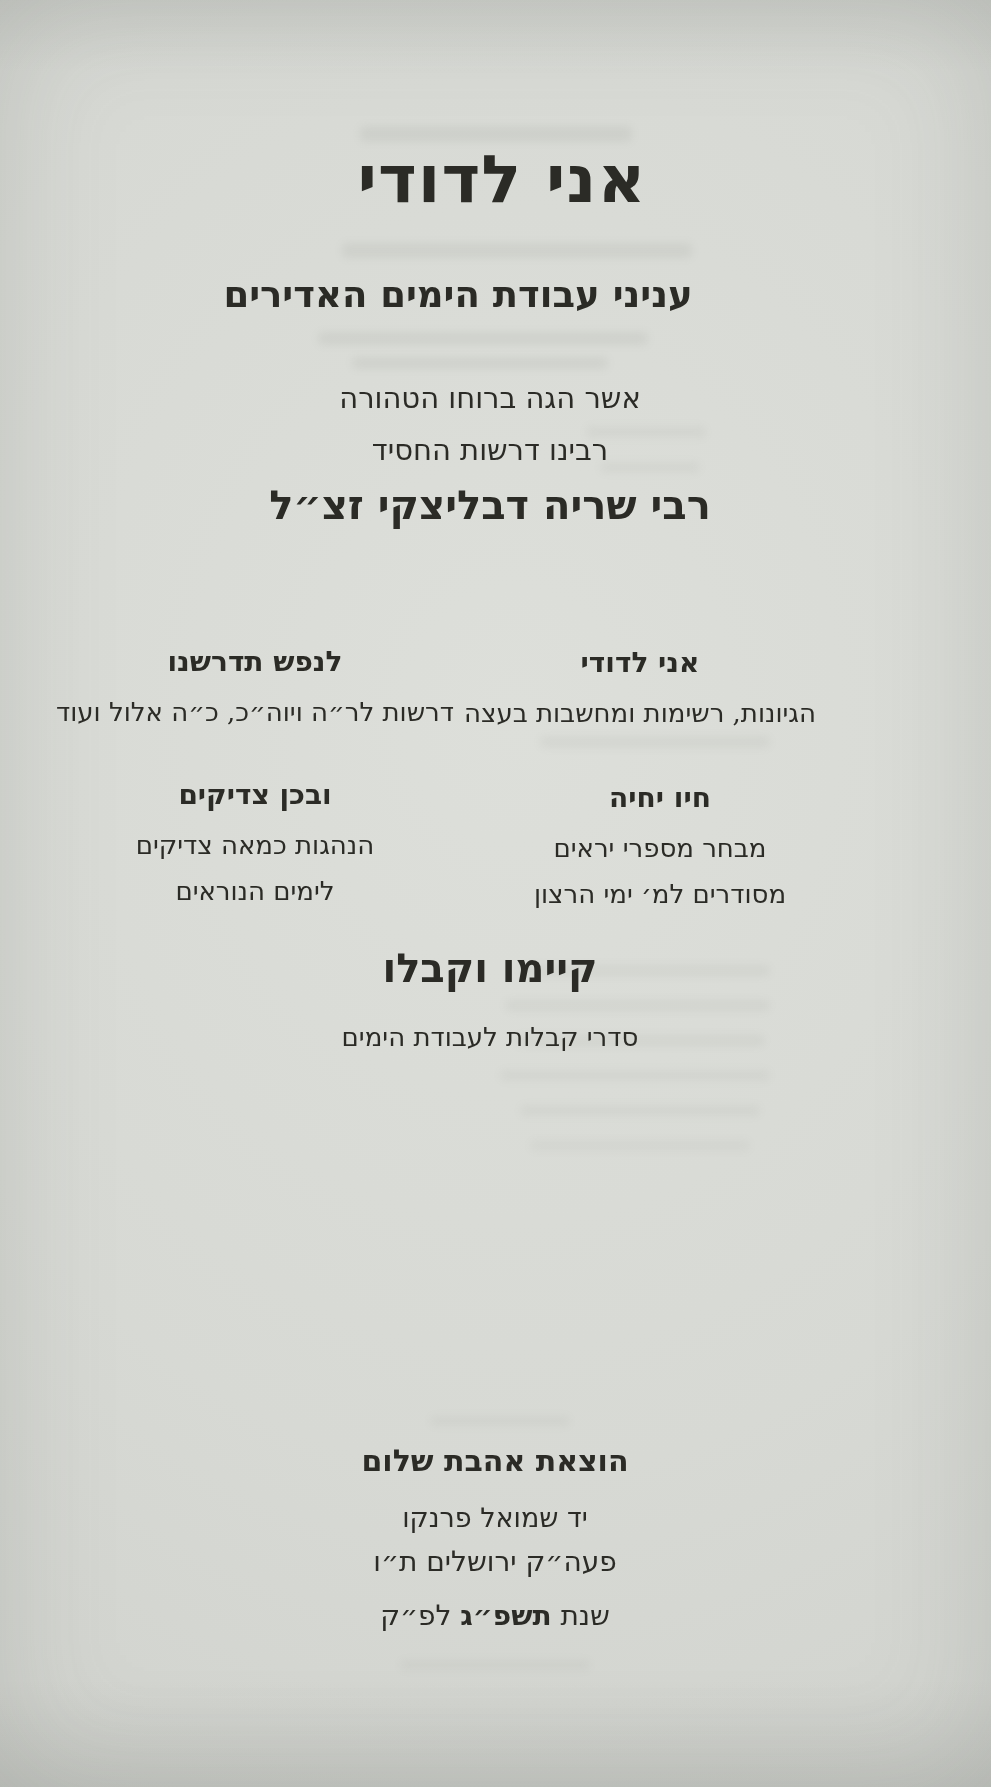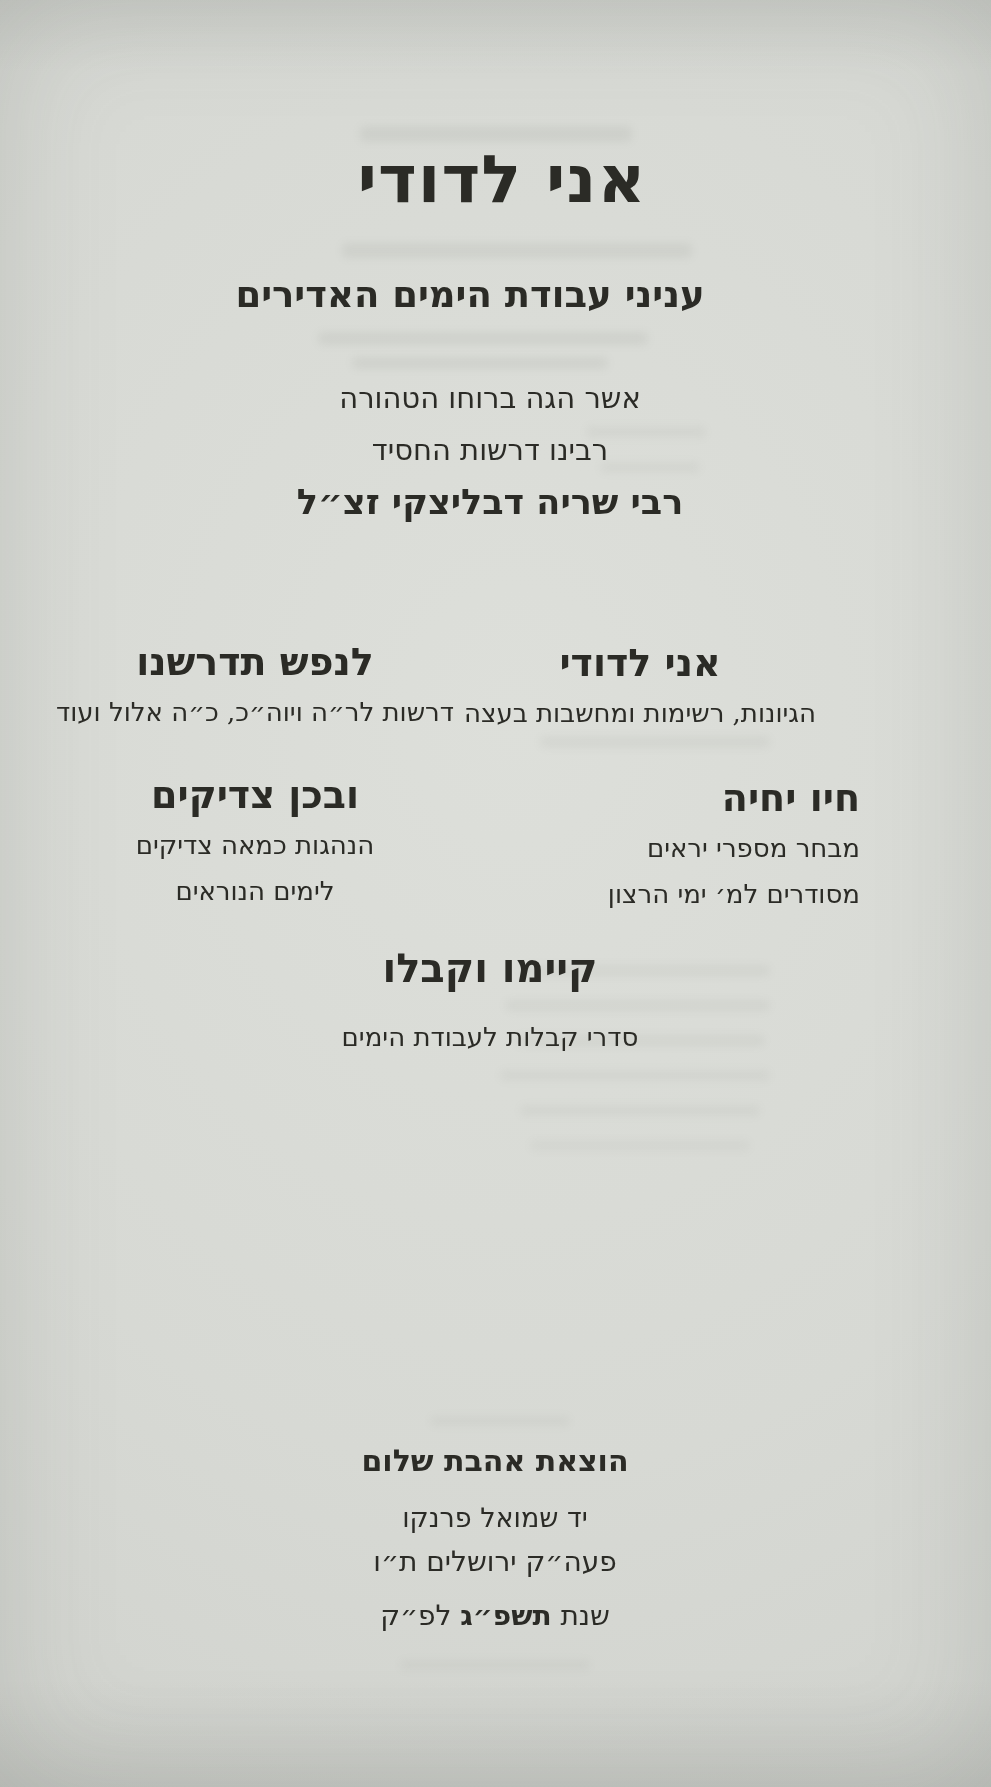--- a/index.html
+++ b/index.html
@@ -13,25 +13,25 @@
     color:#2b2b26;
     background:
       linear-gradient(180deg, rgba(160,163,158,.18) 0%, rgba(160,163,158,0) 4%, rgba(160,163,158,0) 94%, rgba(150,153,148,.22) 100%),
       radial-gradient(ellipse 130% 85% at 52% 40%, #dddfda 0%, #d7d9d4 50%, #cdcfca 100%);
     box-shadow: inset 0 0 120px rgba(90,95,88,.18);
     text-decoration: underline;
   }
   .line{position:absolute;text-align:center;white-space:nowrap;}
   .b{font-weight:bold;}
   .main-title{font-size:66px;font-weight:bold;letter-spacing:1px;}
-  .subtitle{font-size:37px;font-weight:bold;padding-left:12px;}
+  .subtitle{font-size:37px;font-weight:bold;}
   .auth{font-size:29px;}
-  .auth-name{font-size:35px;font-weight:bold;}
+  .auth-name{font-size:40px;font-weight:bold;}
   .sec{position:absolute;text-align:center;}
-  .sec-title{font-size:38px;font-weight:bold;line-height:36px;margin-bottom:17px;white-space:nowrap;}
+  .sec-title{font-size:28px;font-weight:bold;line-height:36px;margin-bottom:17px;white-space:nowrap;}
   .sec-line{font-size:26px;line-height:30px;margin-bottom:14px;white-space:nowrap;margin-top:16px;}
   .center-sec .sec-title{font-size:40px;margin-bottom:36px;}
   .imp-pub{font-size:30px;font-weight:bold;}
   .imp{font-size:27px;}
   .imp2{font-size:28px;}
   .ghost{position:absolute;background:#767a72;opacity:.10;filter:blur(4px);border-radius:5px;pointer-events:none;}
 </style>
 </head>
 <body>
 
@@ -64,21 +64,21 @@
   <div class="sec" style="top:645px;left:440px;width:400px;">
     <div class="sec-title">אני לדודי</div>
     <div class="sec-line">הגיונות, רשימות ומחשבות בעצה</div>
   </div>
 
   <div class="sec" style="top:644px;left:55px;width:400px;">
     <div class="sec-title">לנפש תדרשנו</div>
     <div class="sec-line">דרשות לר״ה ויוה״כ, כ״ה אלול ועוד</div>
   </div>
 
-  <div class="sec" style="top:780px;left:460px;width:400px;text-align:right;">
+  <div class="sec" style="top:780px;left:460px;width:400px;">
     <div class="sec-title">חיו יחיה</div>
     <div class="sec-line">מבחר מספרי יראים</div>
     <div class="sec-line">מסודרים למ׳ ימי הרצון</div>
   </div>
 
   <div class="sec" style="top:777px;left:55px;width:400px;">
     <div class="sec-title">ובכן צדיקים</div>
     <div class="sec-line">הנהגות כמאה צדיקים</div>
     <div class="sec-line">לימים הנוראים</div>
   </div>

